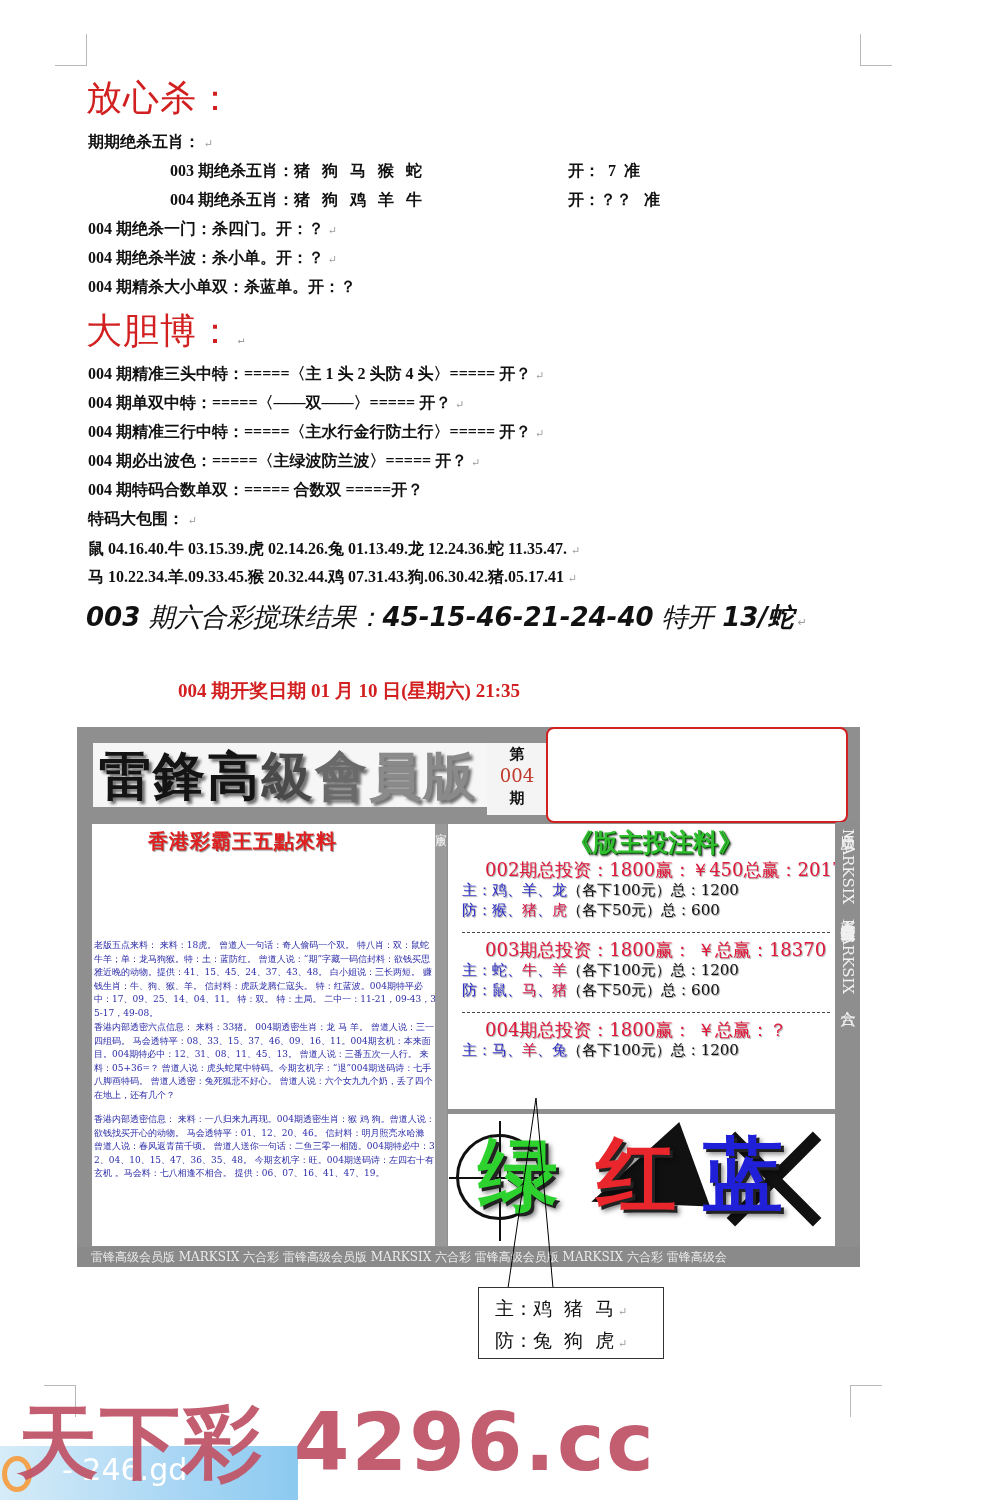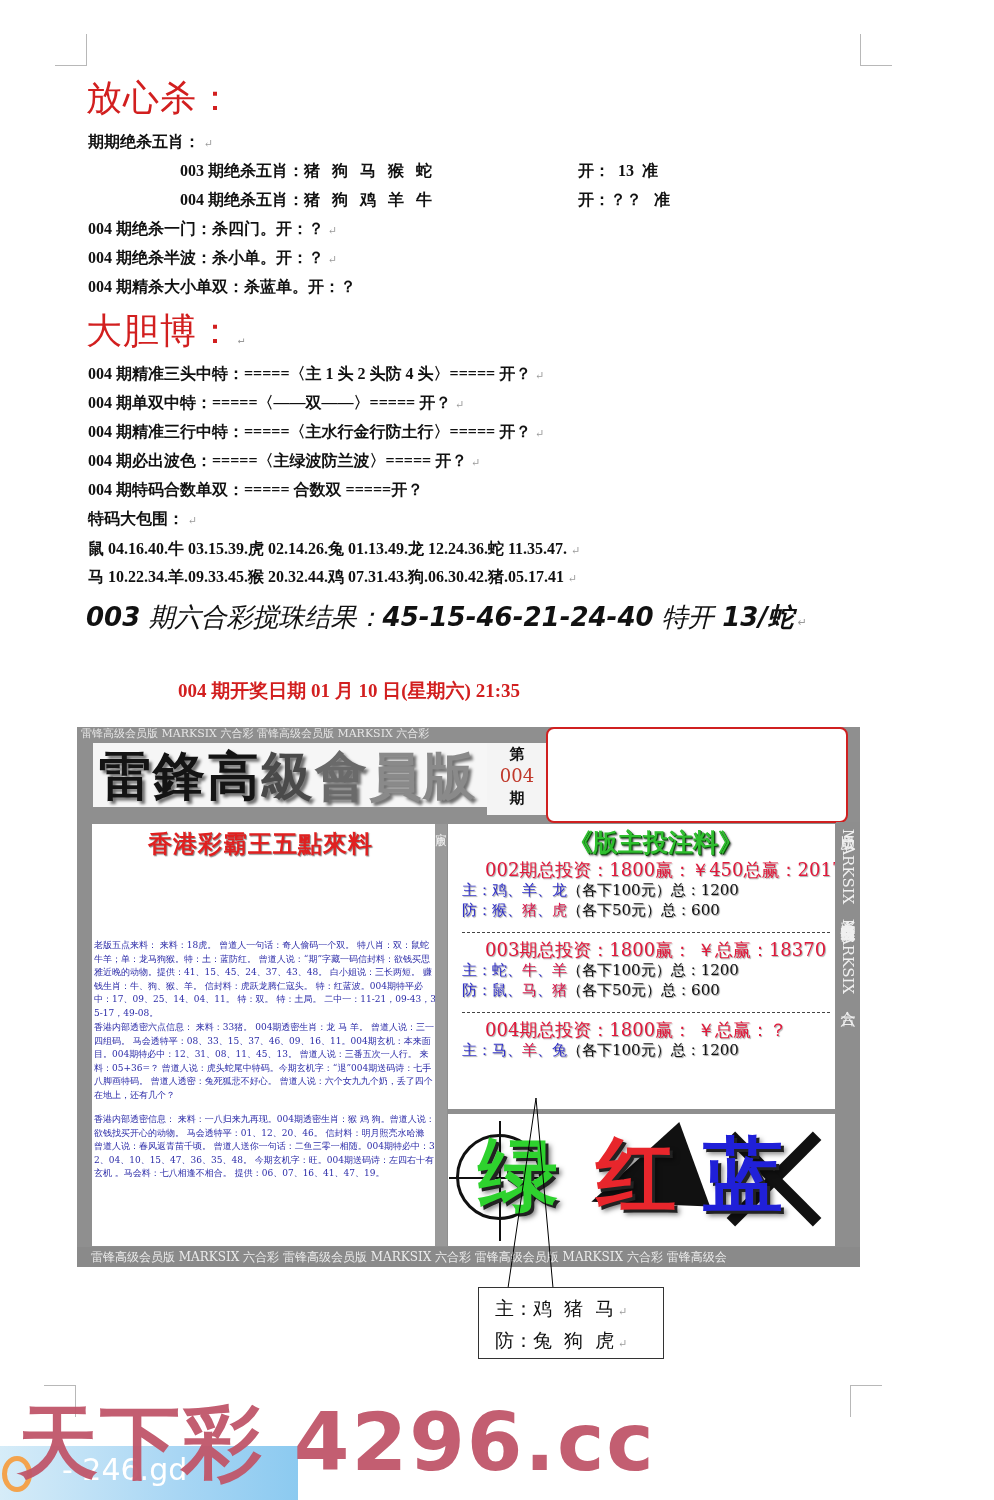--- a/index.html
+++ b/index.html
@@ -9,21 +9,21 @@
   .corner { position: absolute; width: 32px; height: 32px; border-color: #b8b8b8; border-style: solid; border-width: 0; }
   .corner.tl { left: 55px; top: 34px; border-right-width: 1px; border-bottom-width: 1px; }
   .corner.tr { left: 860px; top: 34px; border-left-width: 1px; border-bottom-width: 1px; }
   .corner.bl { left: 44px; top: 1385px; border-right-width: 1px; border-top-width: 1px; }
   .corner.br { left: 850px; top: 1385px; border-left-width: 1px; border-top-width: 1px; }
 
   .section-title { position: absolute; left: 86px; font-size: 36px; color: #d21f1f; font-weight: normal; font-family: Liberation Mono, monospace; letter-spacing: 1px; }
   .ret { color: #999; font-size: 11px; font-weight: normal; margin-left: 4px; }
 
   .line { position: absolute; left: 88px; font-size: 16px; font-weight: bold; white-space: pre; font-family: "Liberation Serif", "DejaVu Serif", serif; line-height: 22px; }
-  .line.indent { left: 180px; text-align: right; }
+  .line.indent { left: 170px; text-align: right; }
   .line .open { position: absolute; left: 398px; }
   .line .open2 { position: absolute; left: 398px; }
 
   .result-line { position: absolute; left: 86px; top: 600px; font-size: 26px; font-weight: bold; font-family: "DejaVu Sans", "Liberation Sans", sans-serif; white-space: pre; font-style: italic; }
   .result-line .cn { font-family: "DejaVu Serif", serif; font-weight: normal; }
   .date-line { position: absolute; left: 178px; top: 678px; font-size: 19px; font-weight: bold; color: #d21f1f; font-family: "Liberation Serif", serif; white-space: pre; }
 
   
   .poster { position: absolute; left: 77px; top: 727px; width: 783px; height: 540px; background: #8f8f8f; }
   .strip-top { position: absolute; left: 0; top: 0; width: 470px; height: 14px; font-size: 11px; color: #e6e6e6; white-space: nowrap; overflow: hidden; line-height: 14px; padding-left: 4px; font-family: "DejaVu Serif", serif; }
@@ -37,21 +37,21 @@
   .bt-3 { color: #4a4a4a; }
   .bt-4 { color: #6a6a6a; }
   .bt-5, .bt-6 { color: #8a8a8a; }
   .issue-box { position: absolute; left: 410px; top: 16px; width: 60px; height: 72px; background: #f4f4f4; text-align: center; font-family: "DejaVu Serif", serif; }
   .issue-box .i-top, .issue-box .i-bot { display: block; font-size: 15px; font-weight: bold; color: #111; line-height: 22px; }
   .issue-box .i-num { display: block; font-size: 18px; color: #c0392b; line-height: 22px; }
 
   .red-box { position: absolute; left: 469px; top: 0px; width: 302px; height: 96px; background: #fff; border: 2px solid #d02020; border-radius: 8px; }
 
   .panel-left { position: absolute; left: 15px; top: 97px; width: 343px; height: 422px; background: #ffffff; overflow: hidden; }
-  .panel-left .pl-title { position: absolute; left: 56px; top: 4px; font-size: 24px; color: #e02020; font-weight: bold; font-family: "DejaVu Serif", serif; text-shadow: 1px 1px 1px #888; letter-spacing: 1px; }
+  .panel-left .pl-title { position: absolute; left: 56px; top: 4px; font-size: 20px; color: #e02020; font-weight: bold; font-family: "DejaVu Serif", serif; text-shadow: 1px 1px 1px #888; letter-spacing: 1px; }
   .panel-left .para { position: absolute; left: 2px; width: 342px; font-size: 9px; color: #2c2ca8; line-height: 13.5px; font-family: "DejaVu Serif", serif; word-break: break-all; }
   .panel-left .para.p1 { top: 37px; }
   .panel-left .para.p2 { top: 115px; }
   .panel-left .para.p3 { top: 197px; }
   .panel-left .para.p4 { top: 289px; }
 
   .side-gap { position: absolute; left: 358px; top: 97px; width: 12px; height: 422px; background: #9a9a9a; color: #eee; font-size: 11px; writing-mode: vertical-rl; font-family: "DejaVu Serif", serif; }
 
   .panel-right { position: absolute; left: 371px; top: 97px; width: 387px; height: 285px; background: #ffffff; overflow: hidden; }
   .pr-title { position: absolute; left: 120px; top: 2px; font-size: 25px; font-weight: bold; color: #2fbf2f; text-shadow: 1px 1px 0 #0b4d0b, 2px 2px 2px #555; font-family: "DejaVu Serif", serif; }
@@ -94,21 +94,21 @@
 <body>
 
 <div class="corner tl"></div>
 <div class="corner tr"></div>
 <div class="corner bl"></div>
 <div class="corner br"></div>
 
 <div class="section-title" style="top:74px;">放心杀：</div>
 <div class="line" style="top:131px;"><span>期期绝杀五肖：</span><span class="ret">↵</span></div>
 
-<div class="line indent" style="top:160px;"><span>003 期绝杀五肖：</span><span>猪   狗   马   猴   蛇</span><span class="open">开：  13  准</span></div>
+<div class="line indent" style="top:160px;"><span>003 期绝杀五肖：</span><span>猪   狗   马   猴   蛇</span><span class="open">开：  7  准</span></div>
 <div class="line indent" style="top:189px;"><span>004 期绝杀五肖：</span><span>猪   狗   鸡   羊   牛</span><span class="open2">开：？？   准</span></div>
 
 <div class="line" style="top:218px;"><span>004 期绝杀一门：杀四门。开：？</span><span class="ret">↵</span></div>
 <div class="line" style="top:247px;"><span>004 期绝杀半波：杀小单。开：？</span><span class="ret">↵</span></div>
 <div class="line" style="top:276px;"><span>004 期精杀大小单双：杀蓝单。开：？</span></div>
 
 <div class="section-title" style="top:307px;"><span>大胆博：</span><span class="ret">↵</span></div>
 <div class="line" style="top:363px;"><span>004 期精准三头中特：=====〈主 1 头 2 头防 4 头〉===== 开？</span><span class="ret">↵</span></div>
 <div class="line" style="top:392px;"><span>004 期单双中特：=====〈——双——〉===== 开？</span><span class="ret">↵</span></div>
 <div class="line" style="top:421px;"><span>004 期精准三行中特：=====〈主水行金行防土行〉===== 开？</span><span class="ret">↵</span></div>
@@ -116,21 +116,20 @@
 <div class="line" style="top:479px;"><span>004 期特码合数单双：===== 合数双 =====开？</span></div>
 <div class="line" style="top:508px;"><span>特码大包围：</span><span class="ret">↵</span></div>
 <div class="line" style="top:538px;"><span>鼠 04.16.40.牛 03.15.39.虎 02.14.26.兔 01.13.49.龙 12.24.36.蛇 11.35.47.</span><span class="ret">↵</span></div>
 <div class="line" style="top:566px;text-align:center;"><span>马 10.22.34.羊.09.33.45.猴 20.32.44.鸡 07.31.43.狗.06.30.42.猪.05.17.41</span><span class="ret">↵</span></div>
 
 <div class="result-line"><span>003</span><span class="cn"> 期六合彩搅珠结果：</span><span>45-15-46-21-24-40</span><span class="cn"> 特开 </span><span>13/蛇</span><span class="ret">↵</span></div>
 
 <div class="date-line">004 期开奖日期 01 月 10 日(星期六) 21:35</div>
 
 <div class="poster">
-  <div class="strip-top">雷锋高级会员版   MARKSIX   六合彩   雷锋高级会员版   MARKSIX   六合彩</div>
 
   <div class="banner">
     <div class="banner-title">
       <span class="bt-0">雷</span><span class="bt-1">鋒</span><span class="bt-2">高</span><span class="bt-3">級</span><span class="bt-4">會</span><span class="bt-5">員</span><span class="bt-6">版</span>
     </div>
   </div>
   <div class="issue-box">
     <span class="i-top">第</span>
     <span class="i-num">004</span>
     <span class="i-bot">期</span>

